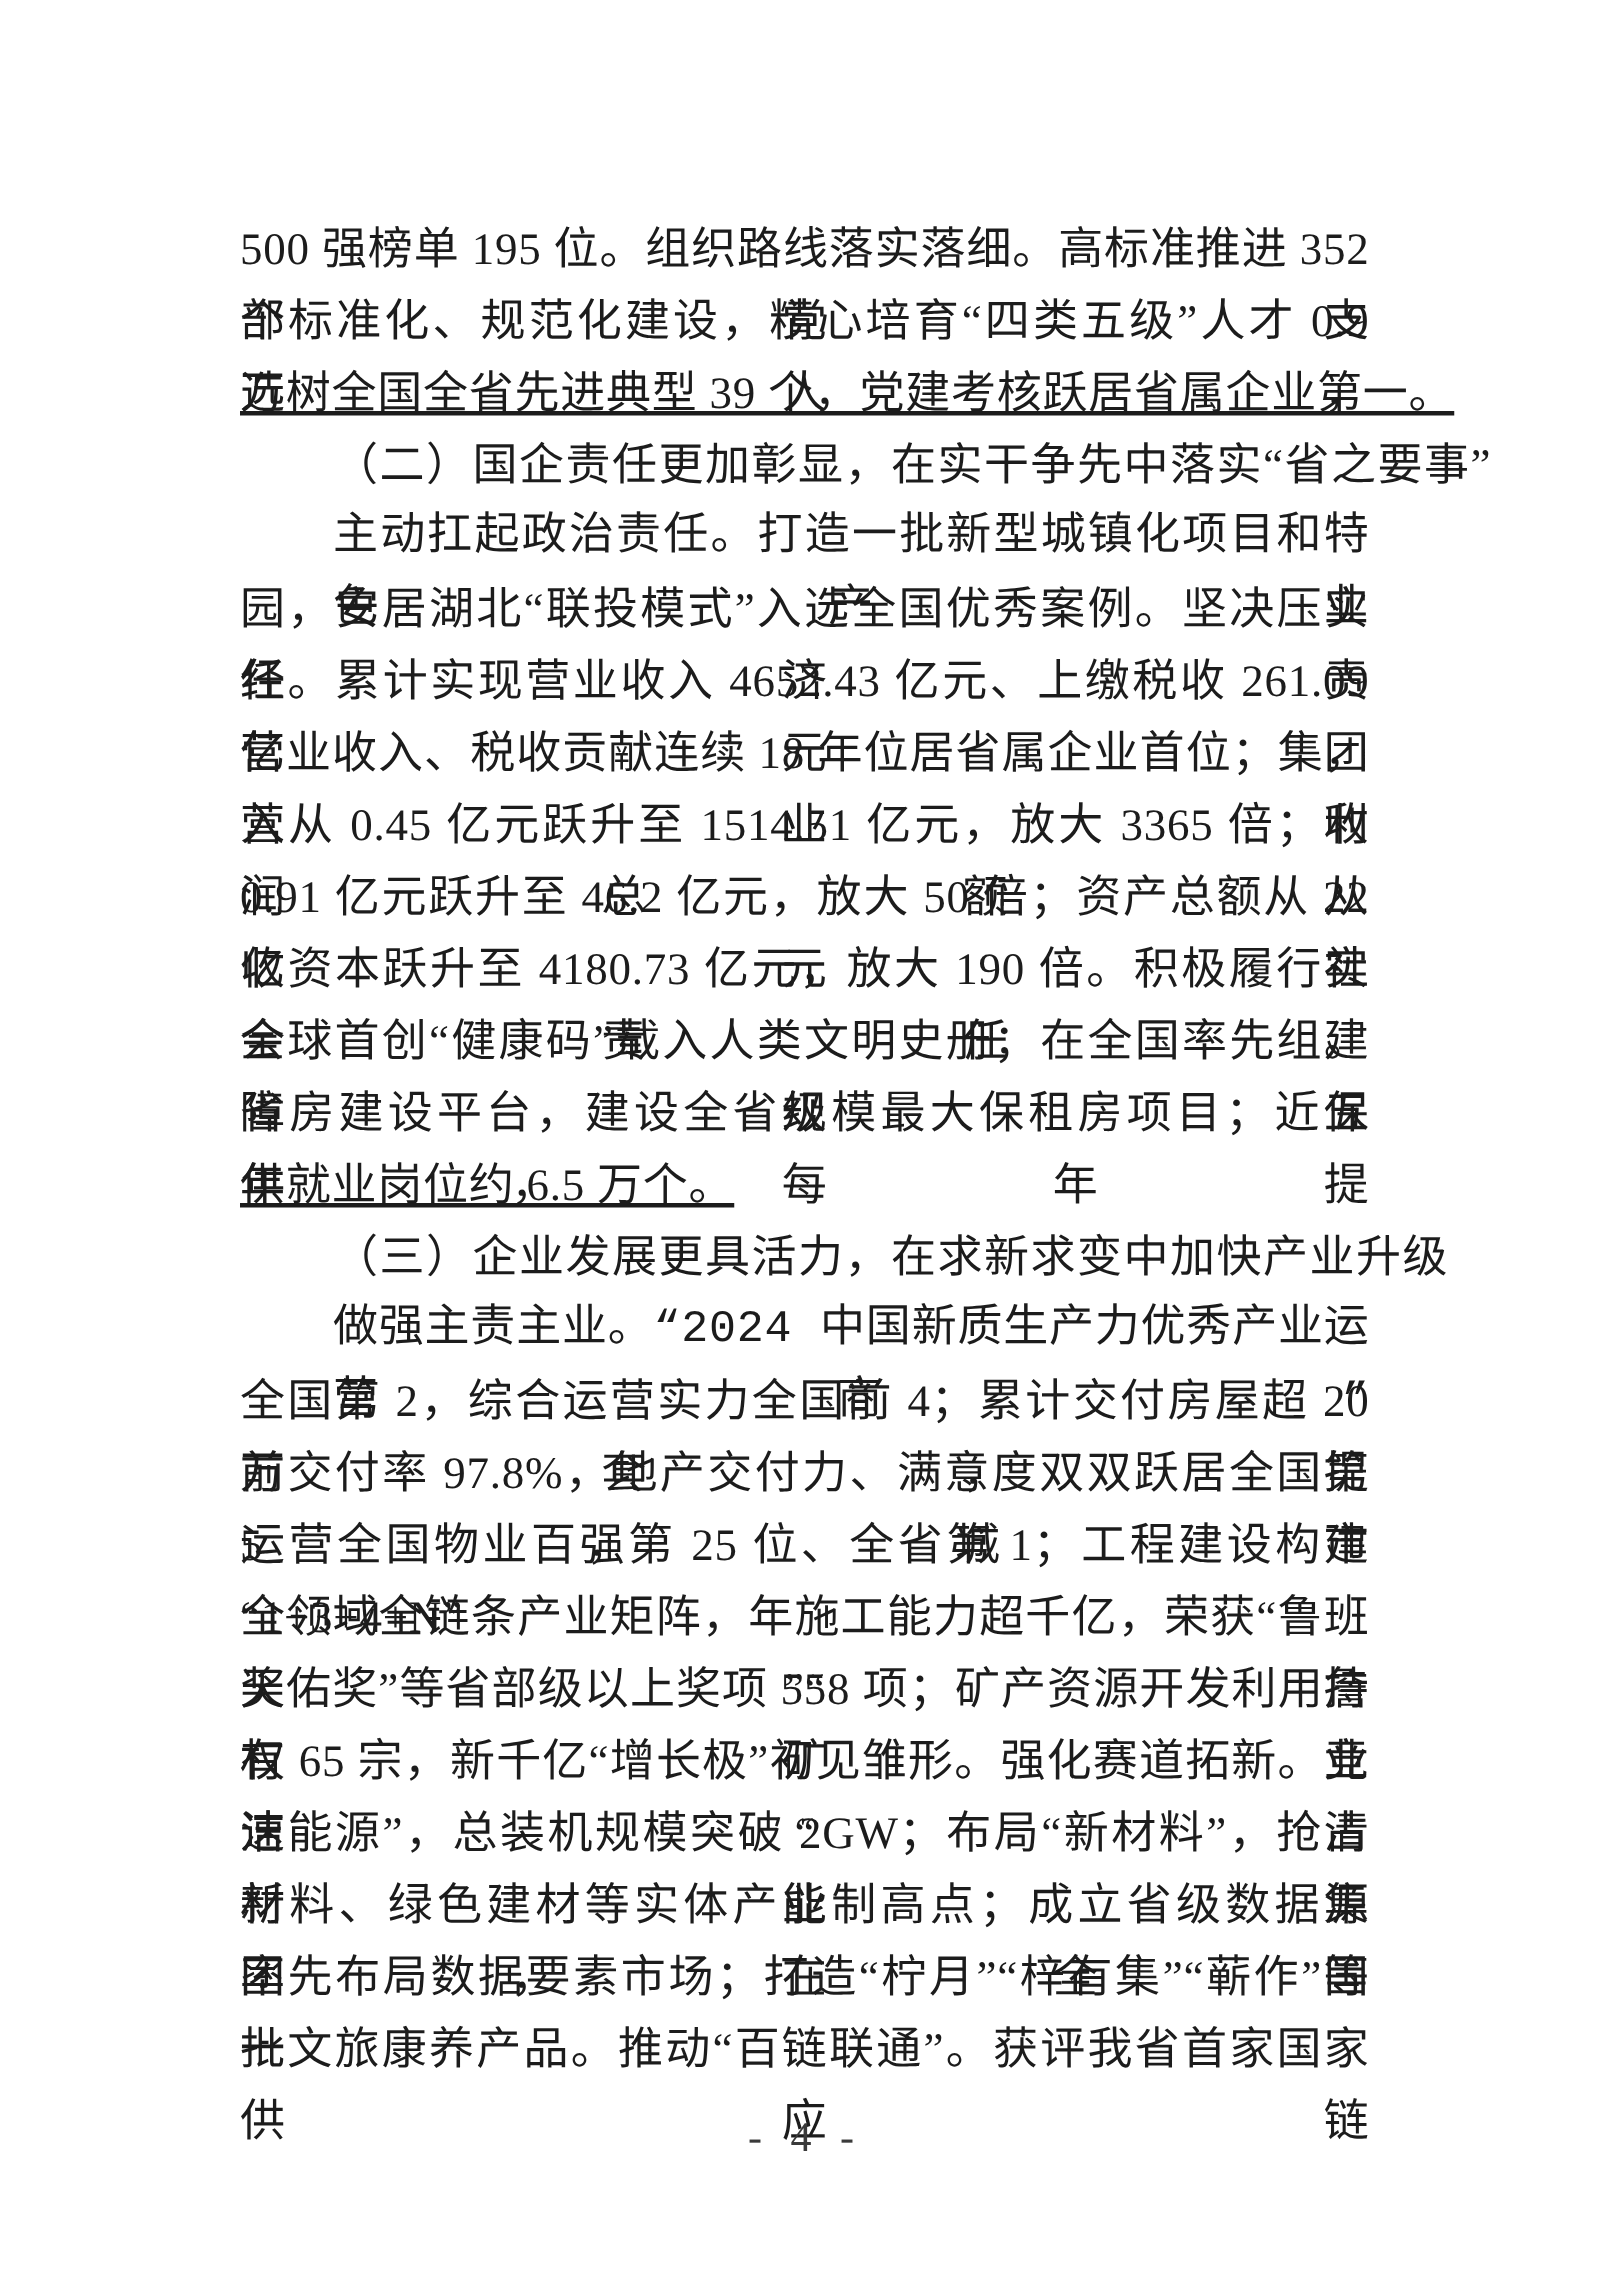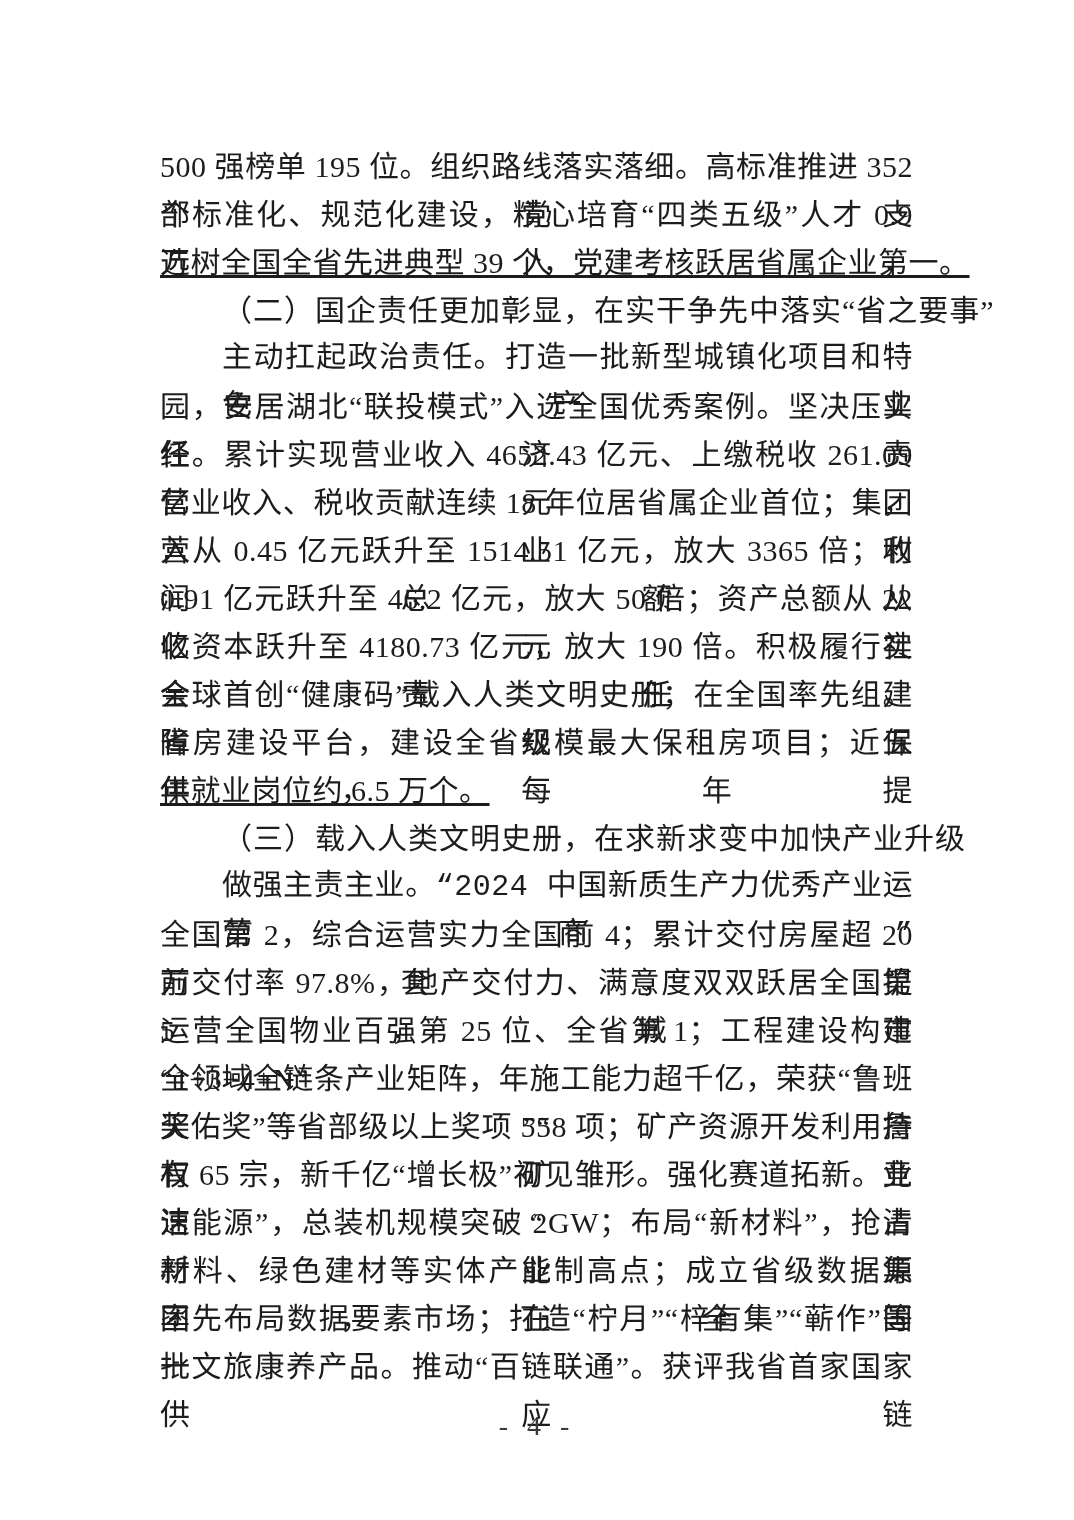--- a/index.html
+++ b/index.html
@@ -84,21 +84,21 @@
       <div class="line full-indent">主动扛起政治责任。打造一批新型城镇化项目和特色产业</div>
       <div class="line full">园，安居湖北“联投模式”入选全国优秀案例。坚决压实经济责</div>
       <div class="line full">任。累计实现营业收入 4652.43 亿元、上缴税收 261.09 亿元，</div>
       <div class="line full">营业收入、税收贡献连续 18 年位居省属企业首位；集团营业收</div>
       <div class="line full">入从 0.45 亿元跃升至 1514.51 亿元，放大 3365 倍；利润总额从</div>
       <div class="line full">0.91 亿元跃升至 46.2 亿元，放大 50 倍；资产总额从 22 亿元实</div>
       <div class="line full">收资本跃升至 4180.73 亿元，放大 190 倍。积极履行社会责任。</div>
       <div class="line full">全球首创“健康码”载入人类文明史册；在全国率先组建省级保</div>
       <div class="line full">障房建设平台，建设全省规模最大保租房项目；近五年，每年提</div>
       <div class="line last">供就业岗位约 6.5 万个。</div>
-      <div class="line heading">（三）载入人类文明史册，在求新求变中加快产业升级</div>
+      <div class="line heading">（三）企业发展更具活力，在求新求变中加快产业升级</div>
       <div class="line full-indent">做强主责主业。“2024 中国新质生产力优秀产业运营商”</div>
       <div class="line full">全国第 2，综合运营实力全国前 4；累计交付房屋超 20 万套，提</div>
       <div class="line full">前交付率 97.8%，地产交付力、满意度双双跃居全国第 5，城市</div>
       <div class="line full">运营全国物业百强第 25 位、全省第 1；工程建设构建“1+3+4+N”</div>
       <div class="line full">全领域全链条产业矩阵，年施工能力超千亿，荣获“鲁班奖”“詹</div>
       <div class="line full">天佑奖”等省部级以上奖项 558 项；矿产资源开发利用持有矿业</div>
       <div class="line full">权 65 宗，新千亿“增长极”初见雏形。强化赛道拓新。竞速“清</div>
       <div class="line full">洁能源”，总装机规模突破 2GW；布局“新材料”，抢占新能源</div>
       <div class="line full">材料、绿色建材等实体产业制高点；成立省级数据集团，在全国</div>
       <div class="line full">率先布局数据要素市场；打造“柠月”“梓有集”“蕲作”等一</div>

